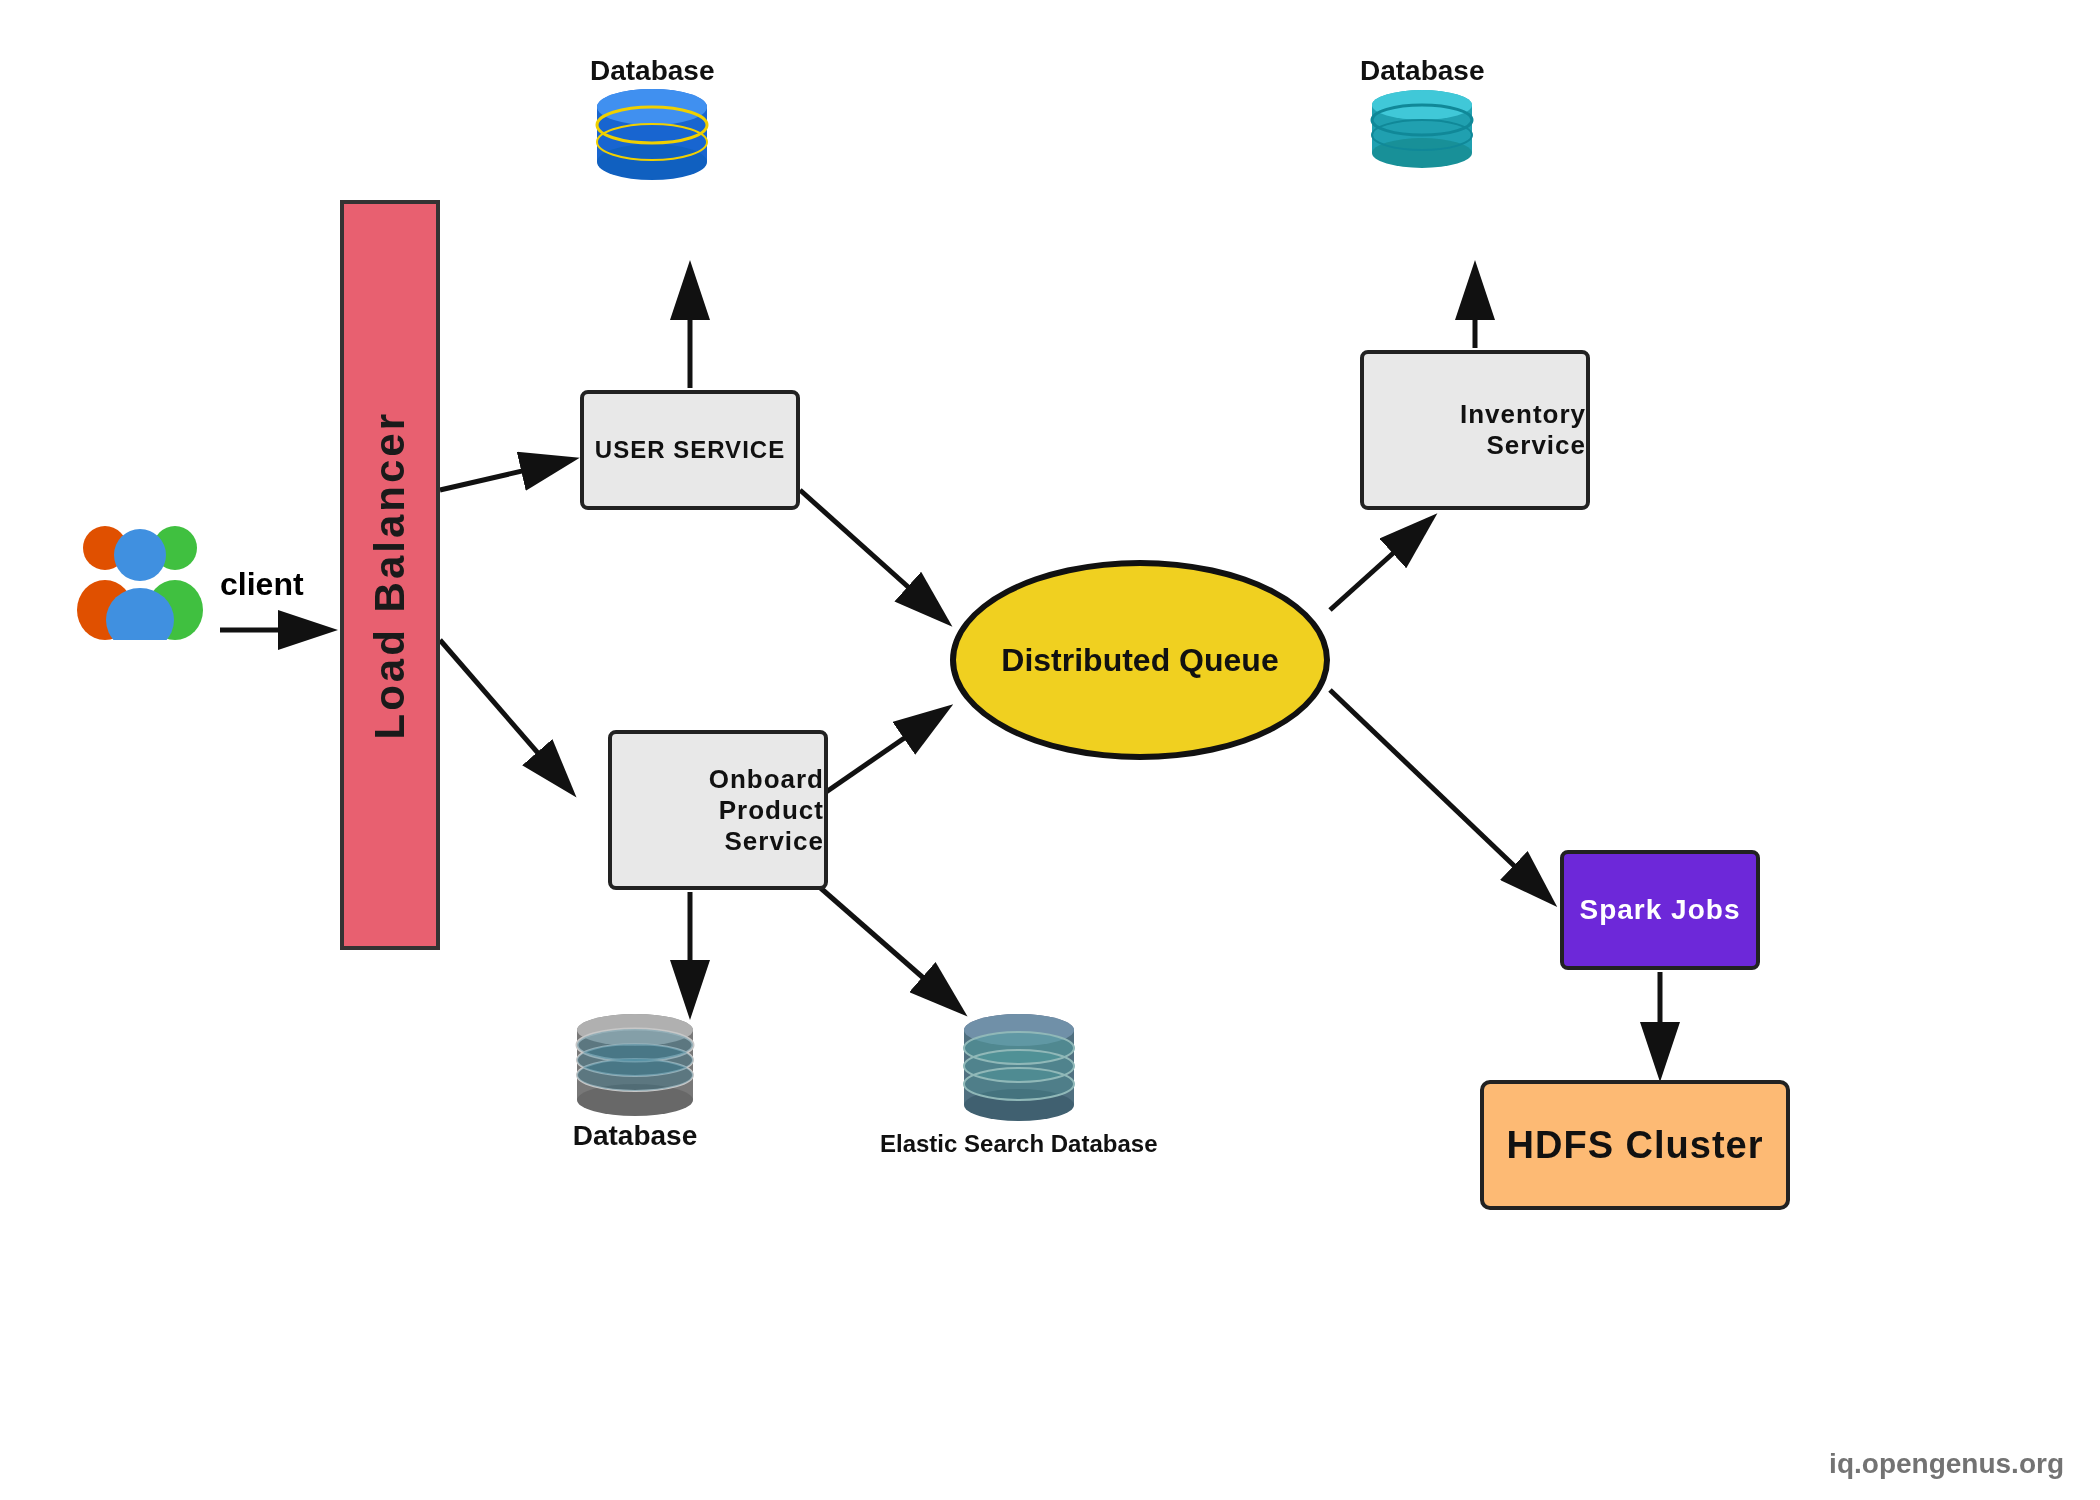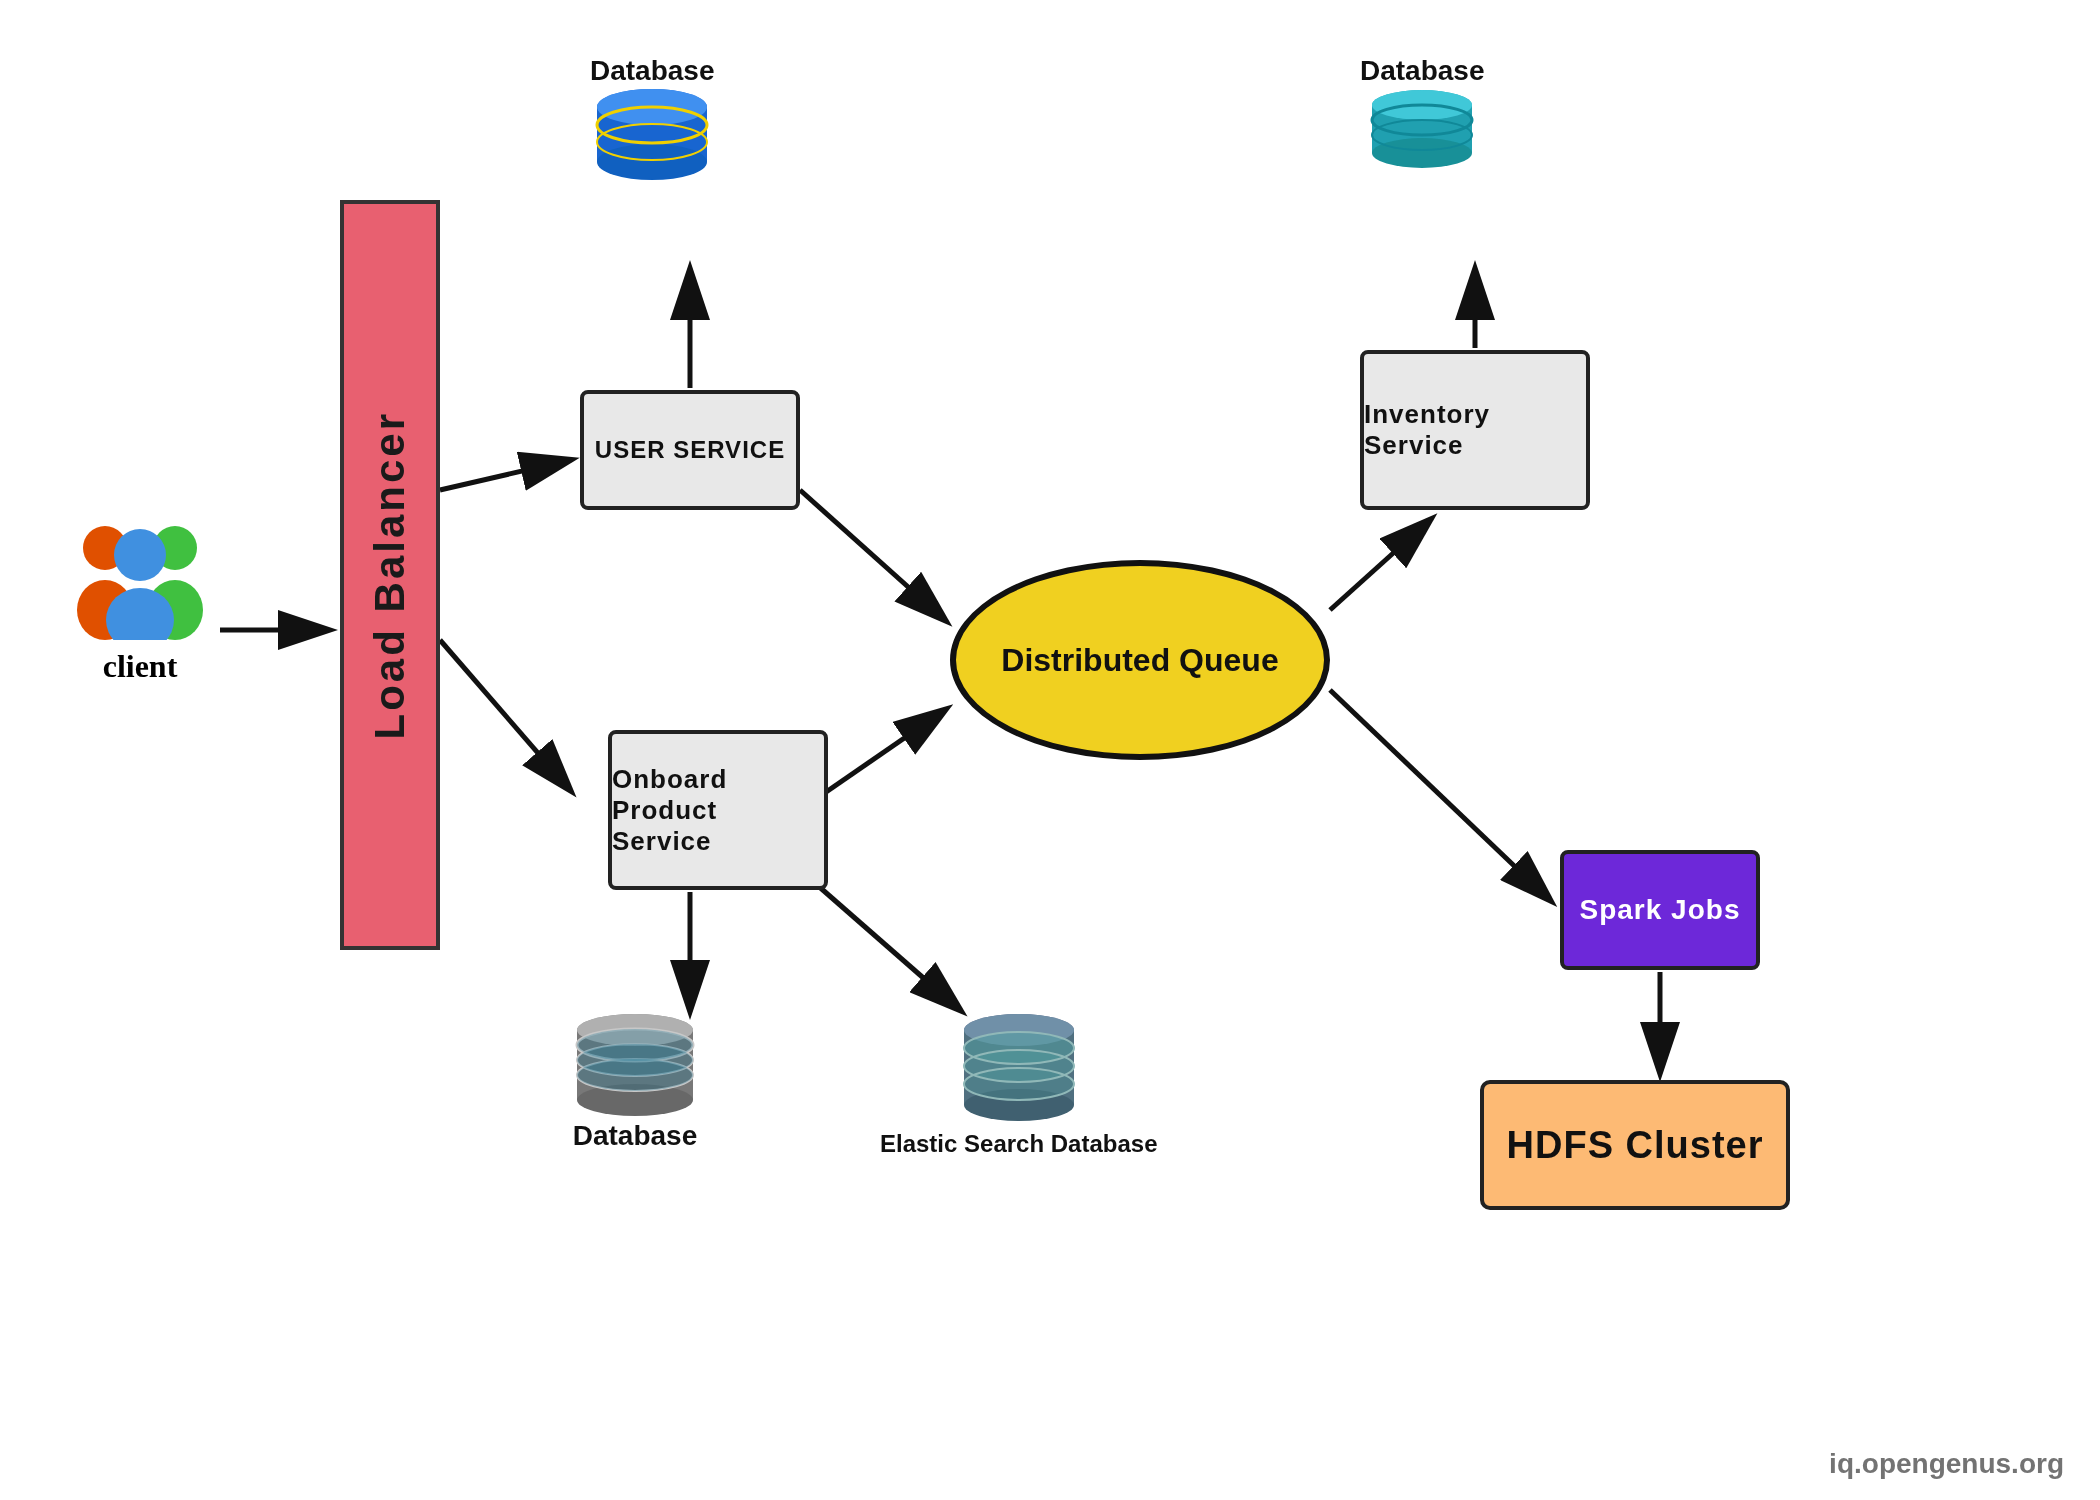--- a/index.html
+++ b/index.html
@@ -17,23 +17,22 @@
       height: 1500px;
       position: relative;
     }
 
     
     .client-group {
       position: absolute;
       left: 60px;
       top: 520px;
       display: flex;
-      flex-direction: column;
-      align-items: center;
-      font-family: Liberation Serif, serif;
+      flex-direction: row;
+      align-items: center;
     }
 
     .client-label {
       font-size: 32px;
       font-weight: bold;
       margin-top: 8px;
     }
 
     
     .load-balancer {
@@ -60,21 +59,21 @@
 
     
     .service-box {
       position: absolute;
       background: #e8e8e8;
       border: 4px solid #222;
       border-radius: 8px;
       display: flex;
       align-items: center;
       justify-content: center;
-      text-align: left;
+      text-align: right;
       font-weight: 900;
       font-size: 28px;
       color: #111;
       letter-spacing: 1px;
     }
 
     .user-service {
       left: 580px;
       top: 390px;
       width: 220px;

